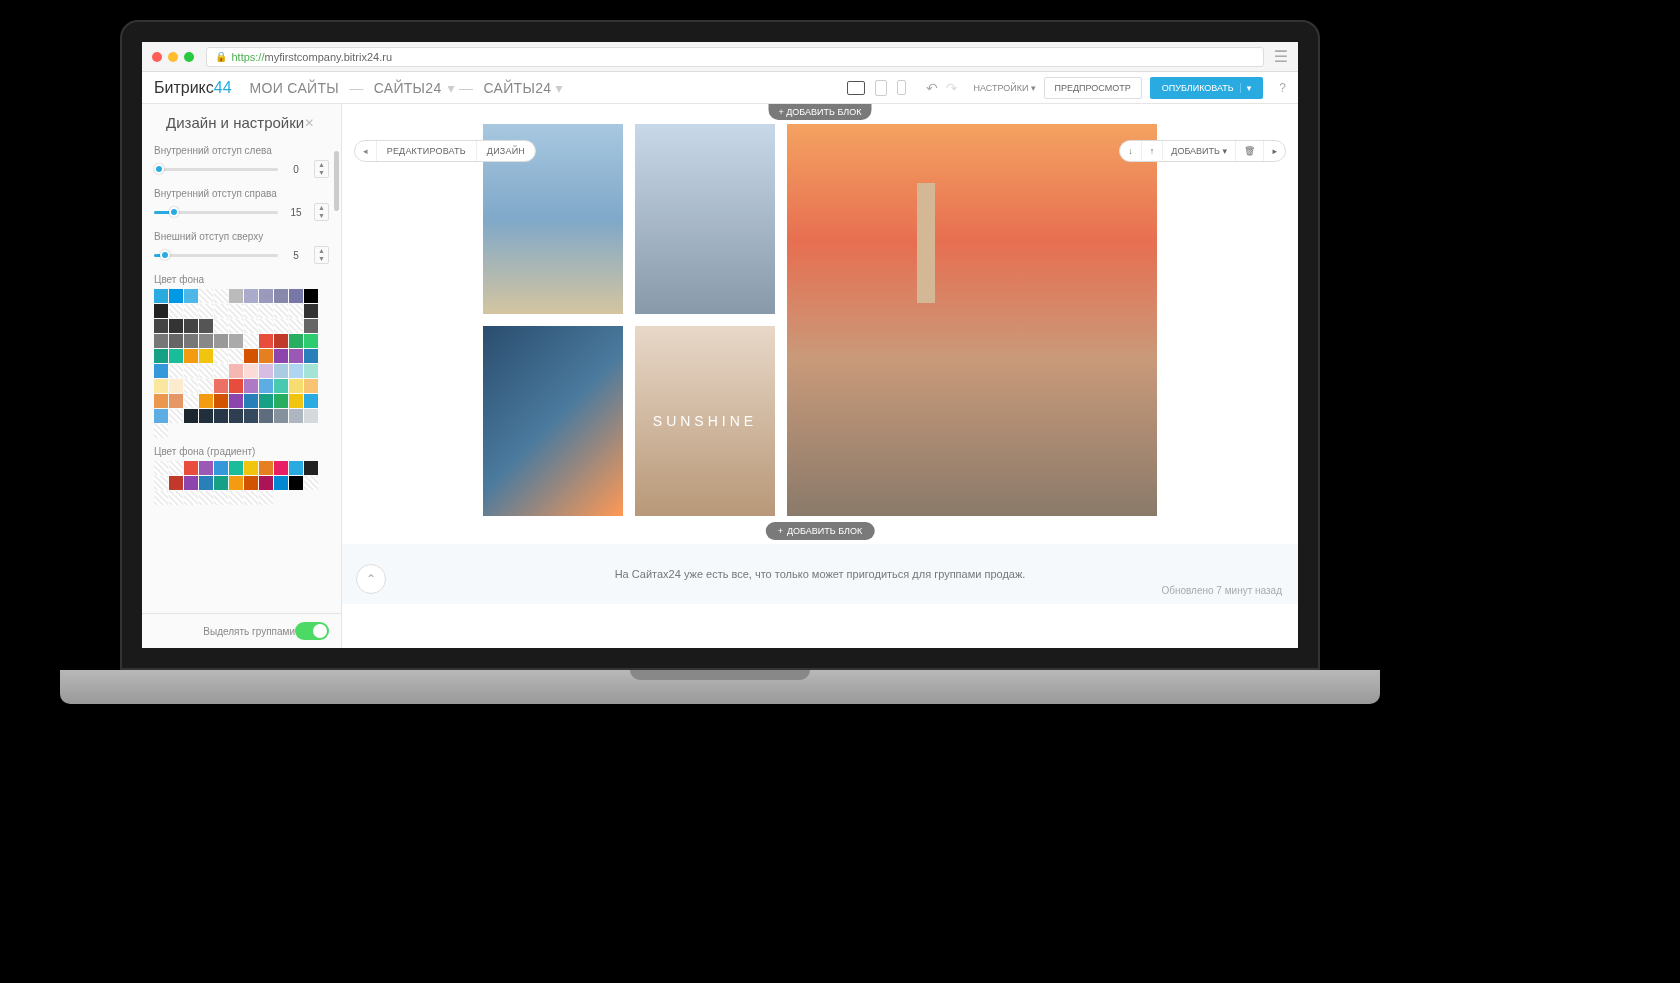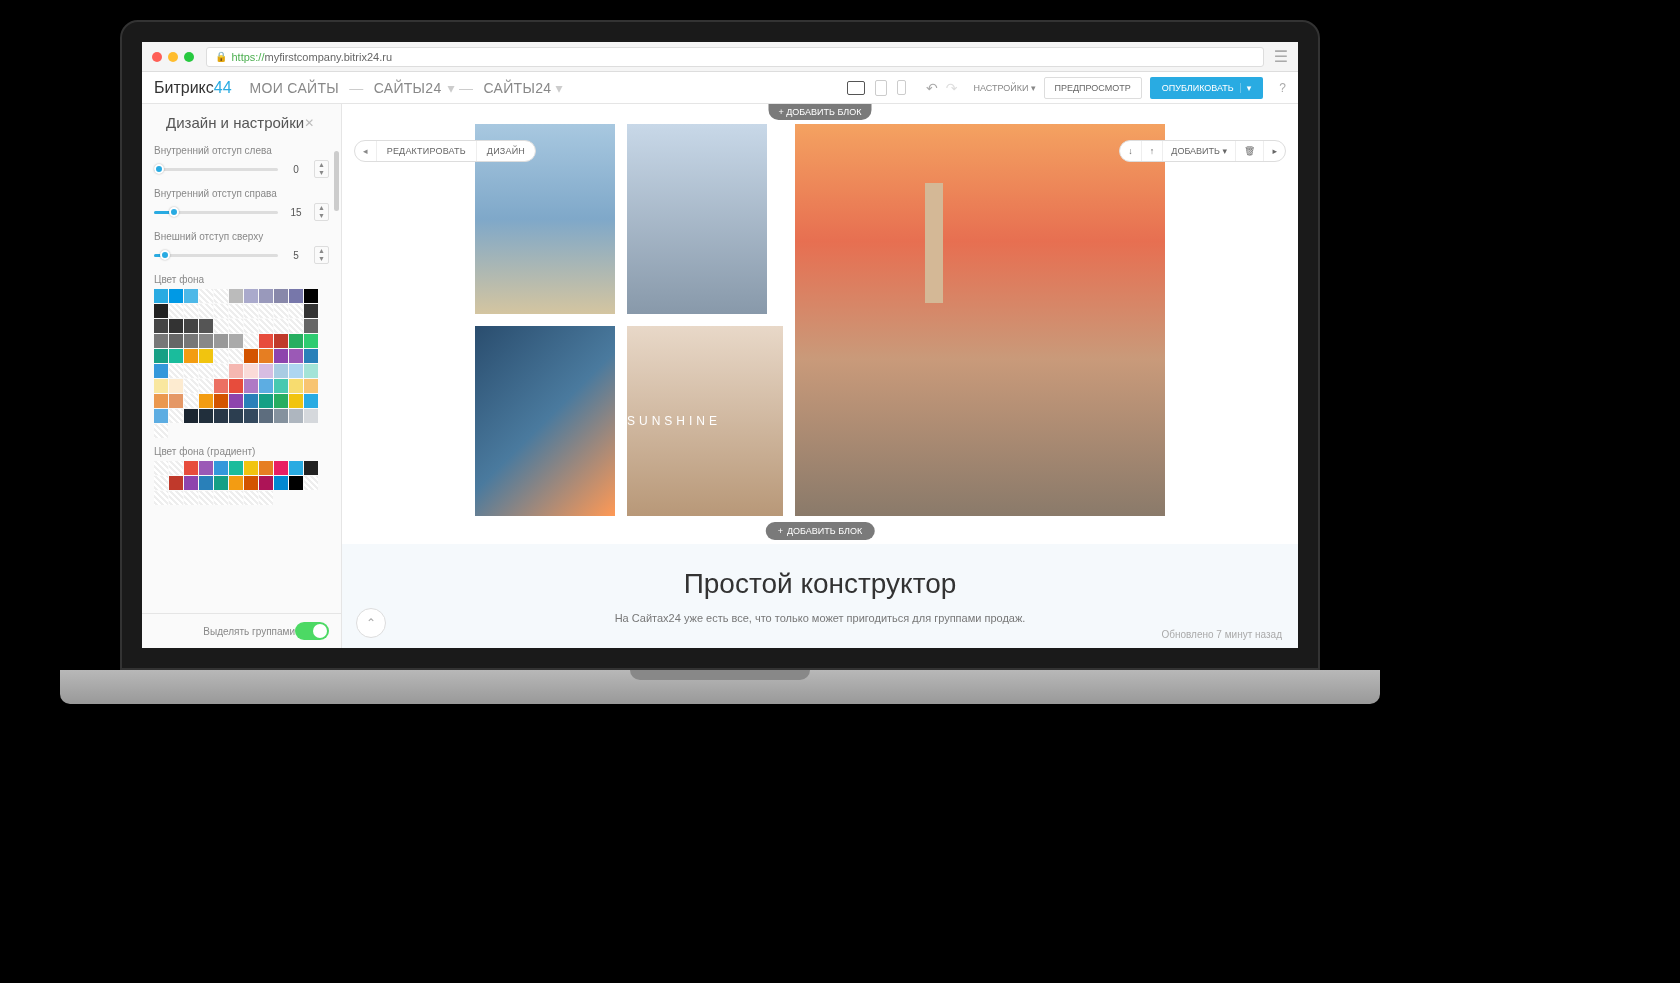--- a/index.html
+++ b/index.html
@@ -62,21 +62,21 @@
 .block-toolbar>div{padding:5px 10px;border-right:1px solid #eee;color:#666;text-transform:uppercase;letter-spacing:.2px}
 .block-toolbar .arrow{padding:5px 8px;color:#888}
 .block-toolbar-r{position:absolute;top:36px;right:12px;display:flex;background:#fff;border:1px solid #ddd;border-radius:14px;overflow:hidden;font-size:9px;z-index:5;align-items:center}
 .block-toolbar-r>div{padding:5px 8px;border-right:1px solid #eee;color:#666}
 .gallery{position:absolute;top:20px;left:0;right:0;height:400px;display:flex;gap:12px;padding:0 80px;justify-content:center}
 .gcol{display:flex;flex-direction:column;gap:12px}
 .gimg{background:#ddd;position:relative;overflow:hidden}
 .g1{width:140px;height:190px;background:linear-gradient(180deg,#a8c8e0 0%,#7fa8c9 50%,#d4c5a0 100%)}
 .g2{width:140px;height:190px;background:linear-gradient(180deg,#c8d8e8 0%,#8899aa 100%)}
 .g3{width:140px;height:190px;background:linear-gradient(135deg,#2a4d6e,#4a7a9e,#ff9955)}
-.g4{width:156px;height:190px;background:linear-gradient(180deg,#e8d8c8,#b89878);display:flex;align-items:center;color:#fff;font-size:12px;letter-spacing:4px;font-weight:300}
+.g4{width:140px;height:190px;background:linear-gradient(180deg,#e8d8c8,#b89878);display:flex;align-items:center;justify-content:center;color:#fff;font-size:14px;letter-spacing:4px;font-weight:300}
 .g5{width:370px;height:392px;background:linear-gradient(180deg,#f4a261 0%,#e76f51 30%,#c99a7a 60%,#8a7a6a 100%);position:relative}
 .g5::after{content:"";position:absolute;left:35%;top:15%;width:18px;height:120px;background:#d4b896}
 .add-block-bottom{position:absolute;top:418px;left:50%;transform:translateX(-50%);background:#7a7a7a;color:#fff;font-size:9px;padding:4px 12px;border-radius:12px;display:flex;align-items:center;gap:4px;z-index:5}
 .constructor-section{position:absolute;top:440px;left:0;right:0;background:#f5f9fc;padding:24px 20px;text-align:center}
 .constructor-title{font-size:28px;font-weight:300;color:#333;margin-bottom:12px}
 .constructor-sub{font-size:11px;color:#777}
 .updated{position:absolute;right:16px;bottom:8px;font-size:10px;color:#aaa}
 .scroll-top{position:absolute;left:14px;bottom:10px;width:30px;height:30px;border:1px solid #ddd;border-radius:50%;display:flex;align-items:center;justify-content:center;color:#aaa;background:#fff;font-size:12px}
 </style>
 </head>
@@ -357,21 +357,20 @@
             </div>
             <div class="gimg g5"></div>
           </div>
 
           <div class="add-block-bottom">
             <span>+</span>
             <span>ДОБАВИТЬ БЛОК</span>
           </div>
 
           <div class="constructor-section">
-            <div class="constructor-title">Простой конструктор</div>
             <div class="constructor-sub">На Сайтах24 уже есть все, что только может пригодиться для группами продаж.</div>
             <div class="updated">Обновлено 7 минут назад</div>
             <div class="scroll-top">⌃</div>
           </div>
         </div>
       </div>
     </div>
   </div>
   <div class="laptop-base"></div>
 </div>

